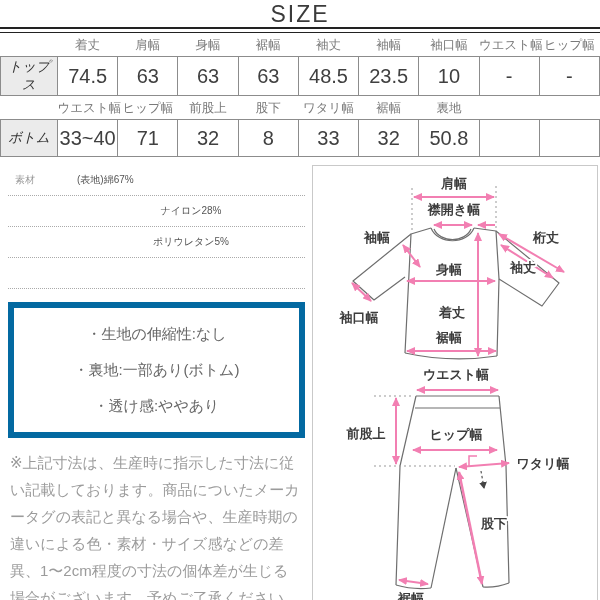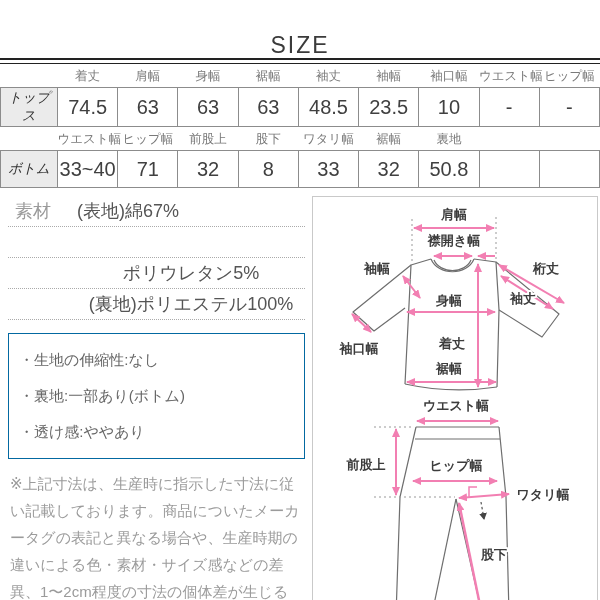--- a/index.html
+++ b/index.html
@@ -3,49 +3,49 @@
 <meta charset="utf-8">
 <style>
   html,body{margin:0;padding:0;}
   body{
     width:600px;height:600px;overflow:hidden;background:#fff;
     font-family:"Liberation Sans","DejaVu Sans",sans-serif;color:#333;
   }
   
   .title{
     text-align:center;font-size:23px;letter-spacing:2px;color:#3b3b3b;
-    padding-top:8px;line-height:24px;margin-top:25px;
+    padding-top:2px;line-height:24px;
   }
   .title-rule{border-top:2px solid #222;border-bottom:1px solid #222;height:3px;margin-top:1px;}
   
   table.size{width:600px;border-collapse:collapse;table-layout:fixed;}
   col.c0{width:57px;}
   tr.hdr td{
     border:none;color:#7a7a7a;font-size:12.5px;text-align:center;
     padding:4px 0 2px;white-space:nowrap;overflow:visible;
   }
   tr.data td{
     border:1px solid #8c8c8c;color:#404040;font-size:20px;text-align:center;
     height:34px;background:#fff;
   }
   tr.data td.rowlabel{background:#ebebeb;font-size:13.5px;color:#333;font-style:italic;}
   
   .main{display:flex;gap:7px;padding:8px 0 0 8px;}
   .left-col{width:297px;flex:none;}
   
   .mat-row{
     border-bottom:1px dotted #aaa;line-height:30px;height:30px;
-    font-size:18px;color:#555;display:flex;
+    font-size:10px;color:#555;display:flex;
   }
   .mat-label{width:62px;color:#9a9a9a;padding-left:7px;flex:none;}
   .mat-val{flex:1;text-align:center;}
   .mat-row.first .mat-val{text-align:left;}
   
   .features{
-    border:1px solid #0369a1;margin-top:13px;padding:8px 10px;
+    border:6px solid #0369a1;margin-top:13px;padding:8px 10px;text-align:center;
   }
   .feat-item{font-size:15px;color:#666;line-height:36px;}
   
   .note{
     margin-top:11px;font-size:15px;line-height:27px;color:#9b9b9b;
     border-bottom:1px dotted #aaa;padding:0 2px 8px 2px;
   }
   
   .diagram-box{
     width:284px;height:438px;border:1px solid #c9c9c9;flex:none;background:#fff;
@@ -137,28 +137,28 @@
 
 <div class="main">
   <div class="left-col">
 
     <div class="mat-row first">
       <span class="mat-label">素材</span>
       <span class="mat-val">(表地)綿67%</span>
     </div>
     <div class="mat-row">
       <span class="mat-label"></span>
+      <span class="mat-val">ナイロン28%</span>
     </div>
     <div class="mat-row">
       <span class="mat-label"></span>
       <span class="mat-val">ポリウレタン5%</span>
     </div>
     <div class="mat-row">
       <span class="mat-label"></span>
-      <span class="mat-val">(裏地)ポリエステル100%</span>
     </div>
 
     <div class="features">
       <div class="feat-item">・生地の伸縮性:なし</div>
       <div class="feat-item">・裏地:一部あり(ボトム)</div>
       <div class="feat-item">・透け感:ややあり</div>
     </div>
 
     <div class="note">※上記寸法は、生産時に指示した寸法に従い記載しております。商品についたメーカータグの表記と異なる場合や、生産時期の違いによる色・素材・サイズ感などの差異、1〜2cm程度の寸法の個体差が生じる場合がございます。予めご了承ください。</div>
 

